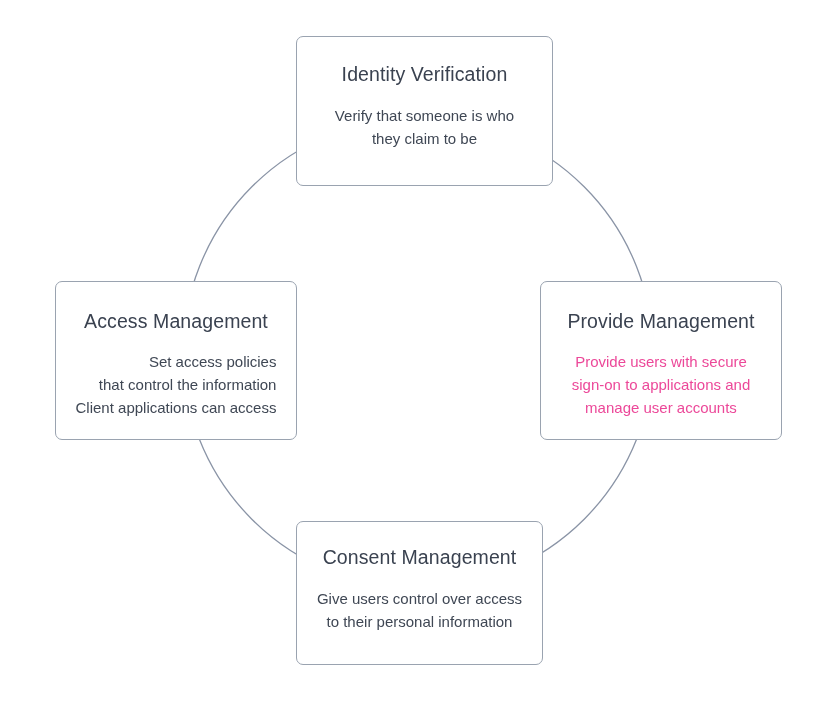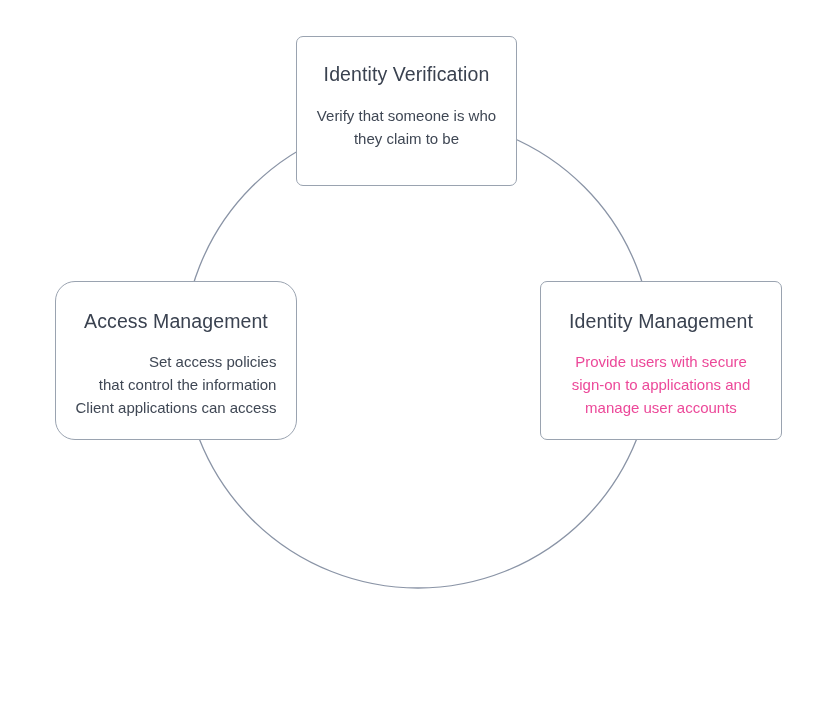--- a/index.html
+++ b/index.html
@@ -52,21 +52,21 @@
     font-weight: 400;
     color: #3f4754;
     line-height: 23px;
     white-space: pre-line;
   }
 
   
   #node-identity-verification {
     left: 296px;
     top: 36px;
-    width: 221px;
+    width: 257px;
     height: 150px;
     padding-top: 26px;
   }
   #node-identity-verification .node-desc { margin-top: 18px; }
 
   
   #node-identity-management {
     left: 540px;
     top: 281px;
     width: 242px;
@@ -85,46 +85,50 @@
   }
   #node-consent-management .node-desc { margin-top: 18px; }
 
   
   #node-access-management {
     left: 55px;
     top: 281px;
     width: 242px;
     height: 159px;
     padding-top: 28px;
-    border-radius: 20px;
   }
   #node-access-management .node-desc { margin-top: 17px; text-align: right; }
 </style>
 </head>
 <body>
 
 <div id="canvas" style="background: rgb(255, 255, 255);">
 
   <svg id="cycle-ring" viewBox="0 0 823 706">
     <circle cx="418" cy="353" r="235" fill="none" stroke="#8a94a6" stroke-width="1.3"></circle>
   </svg>
 
   <div class="node-box" id="node-identity-verification" style="border-color: rgb(154, 163, 176); background: rgb(255, 255, 255);">
     <div class="node-title" style="color: rgb(58, 66, 80);">Identity Verification</div>
     <div class="node-desc" style="color: rgb(63, 71, 84);">Verify that someone is who
 they claim to be</div>
   </div>
 
   <div class="node-box" id="node-identity-management" style="border-color: rgb(154, 163, 176); background: rgb(255, 255, 255);">
-    <div class="node-title" style="color: rgb(58, 66, 80);">Identity Management</div>
+    <div class="node-title" style="color: rgb(58, 66, 80);">Provide Management</div>
     <div class="node-desc" style="color: #ec4899;">Provide users with secure
 sign-on to applications and
 manage user accounts</div>
   </div>
 
+  <div class="node-box" id="node-consent-management" style="border-color: rgb(154, 163, 176); background: rgb(255, 255, 255);">
+    <div class="node-title" style="color: rgb(58, 66, 80);">Consent Management</div>
+    <div class="node-desc" style="color: rgb(63, 71, 84);">Give users control over access
+to their personal information</div>
+  </div>
 
   <div class="node-box" id="node-access-management" style="border-color: rgb(154, 163, 176); background: rgb(255, 255, 255);">
     <div class="node-title" style="color: rgb(58, 66, 80);">Access Management</div>
     <div class="node-desc" style="color: rgb(63, 71, 84);">Set access policies
 that control the information
 Client applications can access</div>
   </div>
 
 </div>
 

